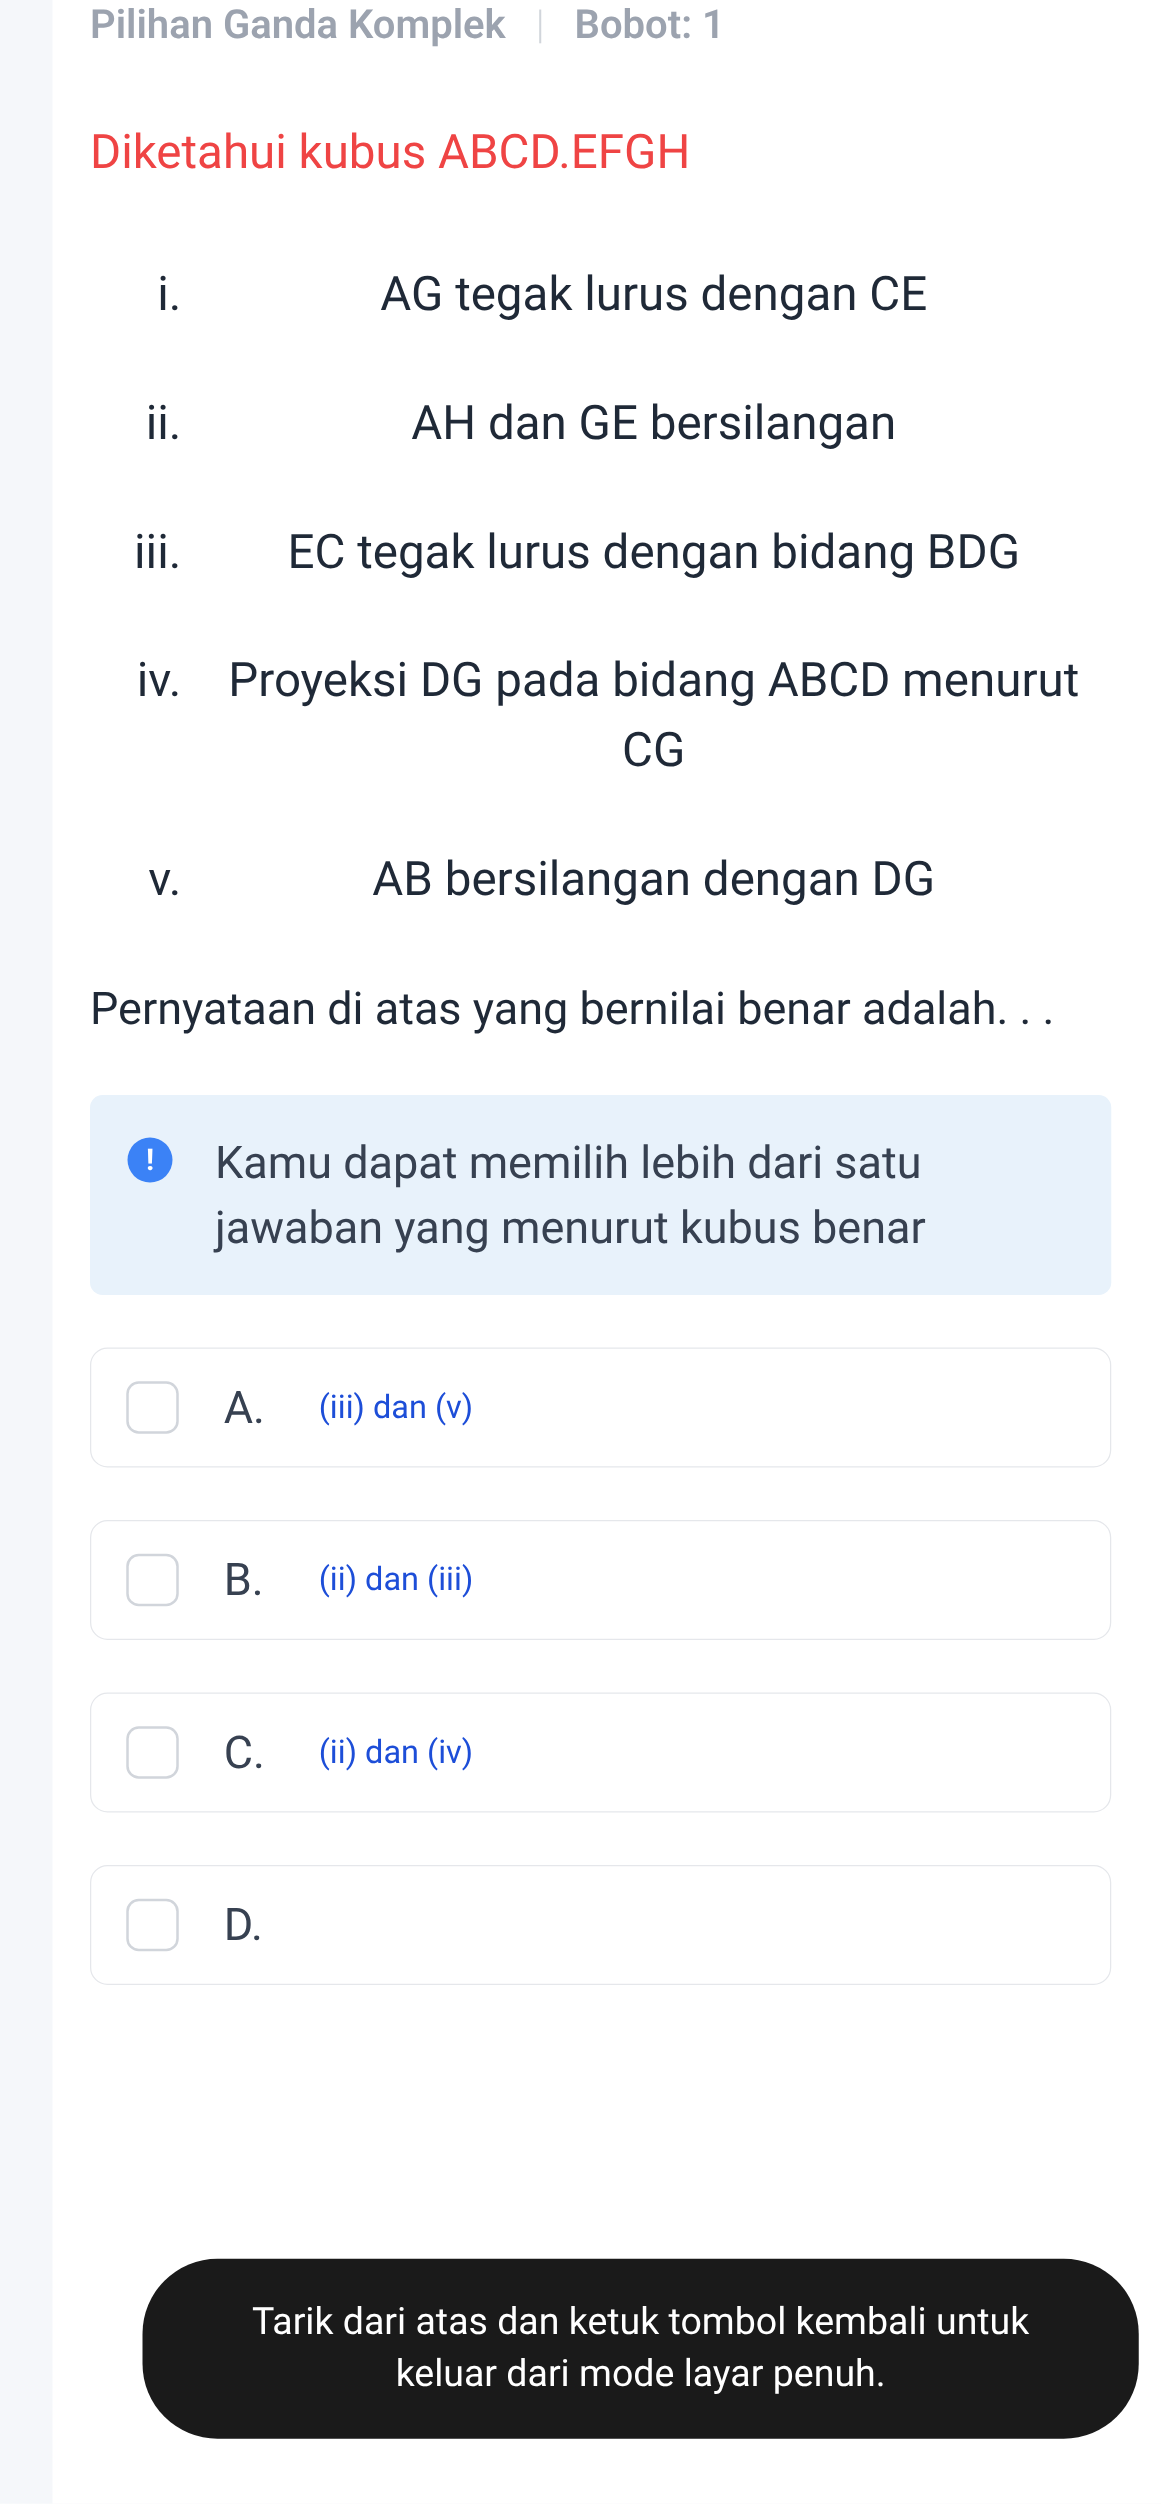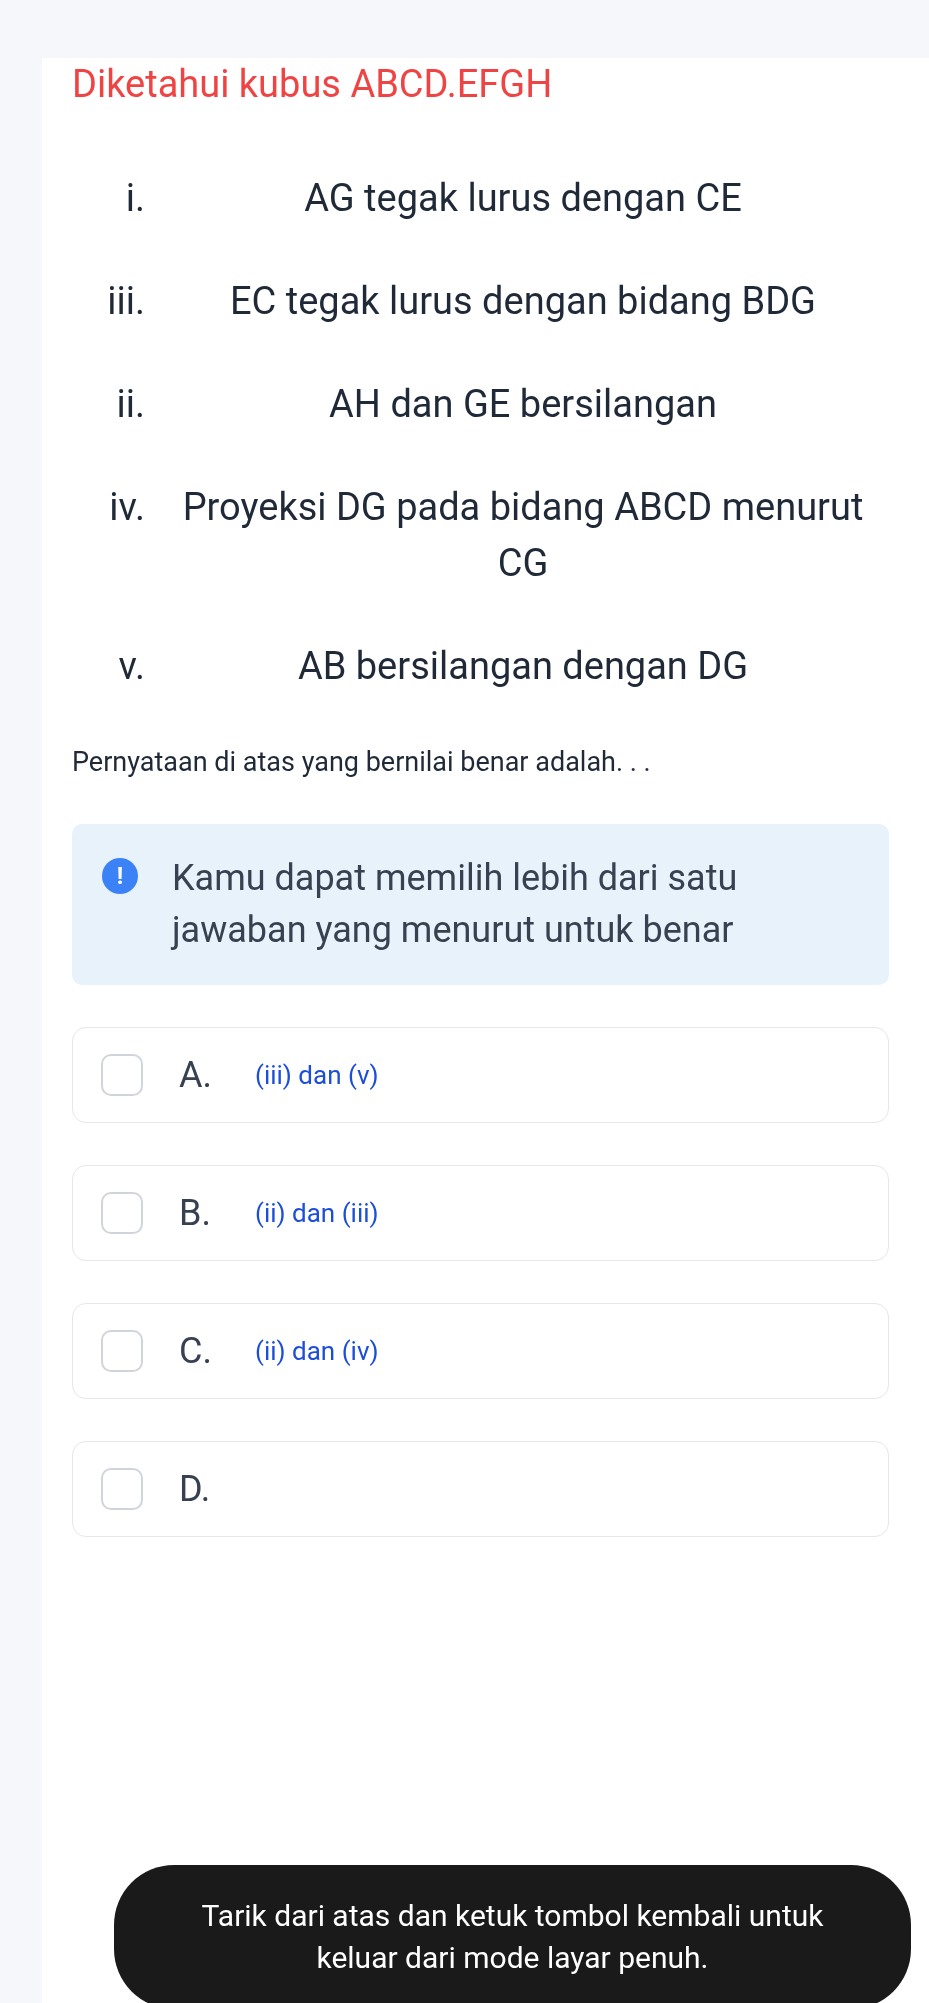--- a/index.html
+++ b/index.html
@@ -56,21 +56,21 @@
     .roman-marker {
       min-width: 55px;
       text-align: right;
       padding-right: 12px;
     }
     .roman-text {
       flex: 1;
       text-align: center;
     }
     .question-tail {
-      font-size: 27px;
+      font-size: 36px;
       color: #1f2937;
       margin-top: 34px;
       line-height: 1.5;
     }
     .info-box {
       background: #e8f2fb;
       border-radius: 10px;
       padding: 28px 30px;
       margin-top: 42px;
       display: flex;
@@ -141,51 +141,56 @@
       text-align: center;
       font-size: 30px;
       line-height: 1.4;
     }
   </style>
 </head>
 <body>
 
 <div class="container">
 
+  <div class="header-row">
+    <span>Pilihan Ganda Komplek</span>
+    <span class="header-divider">|</span>
+    <span>Bobot: 1</span>
+  </div>
 
   <div class="question-intro">Diketahui kubus ABCD.EFGH</div>
 
   <ul class="roman-list">
     <li class="roman-item">
       <span class="roman-marker">i.</span>
       <span class="roman-text">AG tegak lurus dengan CE</span>
     </li>
     <li class="roman-item">
+      <span class="roman-marker">ii.</span>
+      <span class="roman-text">AH dan GE bersilangan</span>
+    </li>
+    <li class="roman-item">
       <span class="roman-marker">iii.</span>
       <span class="roman-text">EC tegak lurus dengan bidang BDG</span>
     </li>
     <li class="roman-item">
-      <span class="roman-marker">ii.</span>
-      <span class="roman-text">AH dan GE bersilangan</span>
-    </li>
-    <li class="roman-item">
       <span class="roman-marker">iv.</span>
       <span class="roman-text">Proyeksi DG pada bidang ABCD menurut CG</span>
     </li>
     <li class="roman-item">
       <span class="roman-marker">v.</span>
       <span class="roman-text">AB bersilangan dengan DG</span>
     </li>
   </ul>
 
   <div class="question-tail">Pernyataan di atas yang bernilai benar adalah. . .</div>
 
   <div class="info-box">
     <div class="info-icon"></div>
-    <div class="info-text">Kamu dapat memilih lebih dari satu jawaban yang menurut untuk benar</div>
+    <div class="info-text">Kamu dapat memilih lebih dari satu jawaban yang menurut kubus benar</div>
   </div>
 
   <div class="options">
     <div class="option-row">
       <div class="checkbox"></div>
       <span class="option-letter">A.</span>
       <span class="option-text">(iii) dan (v)</span>
     </div>
     <div class="option-row">
       <div class="checkbox"></div>

